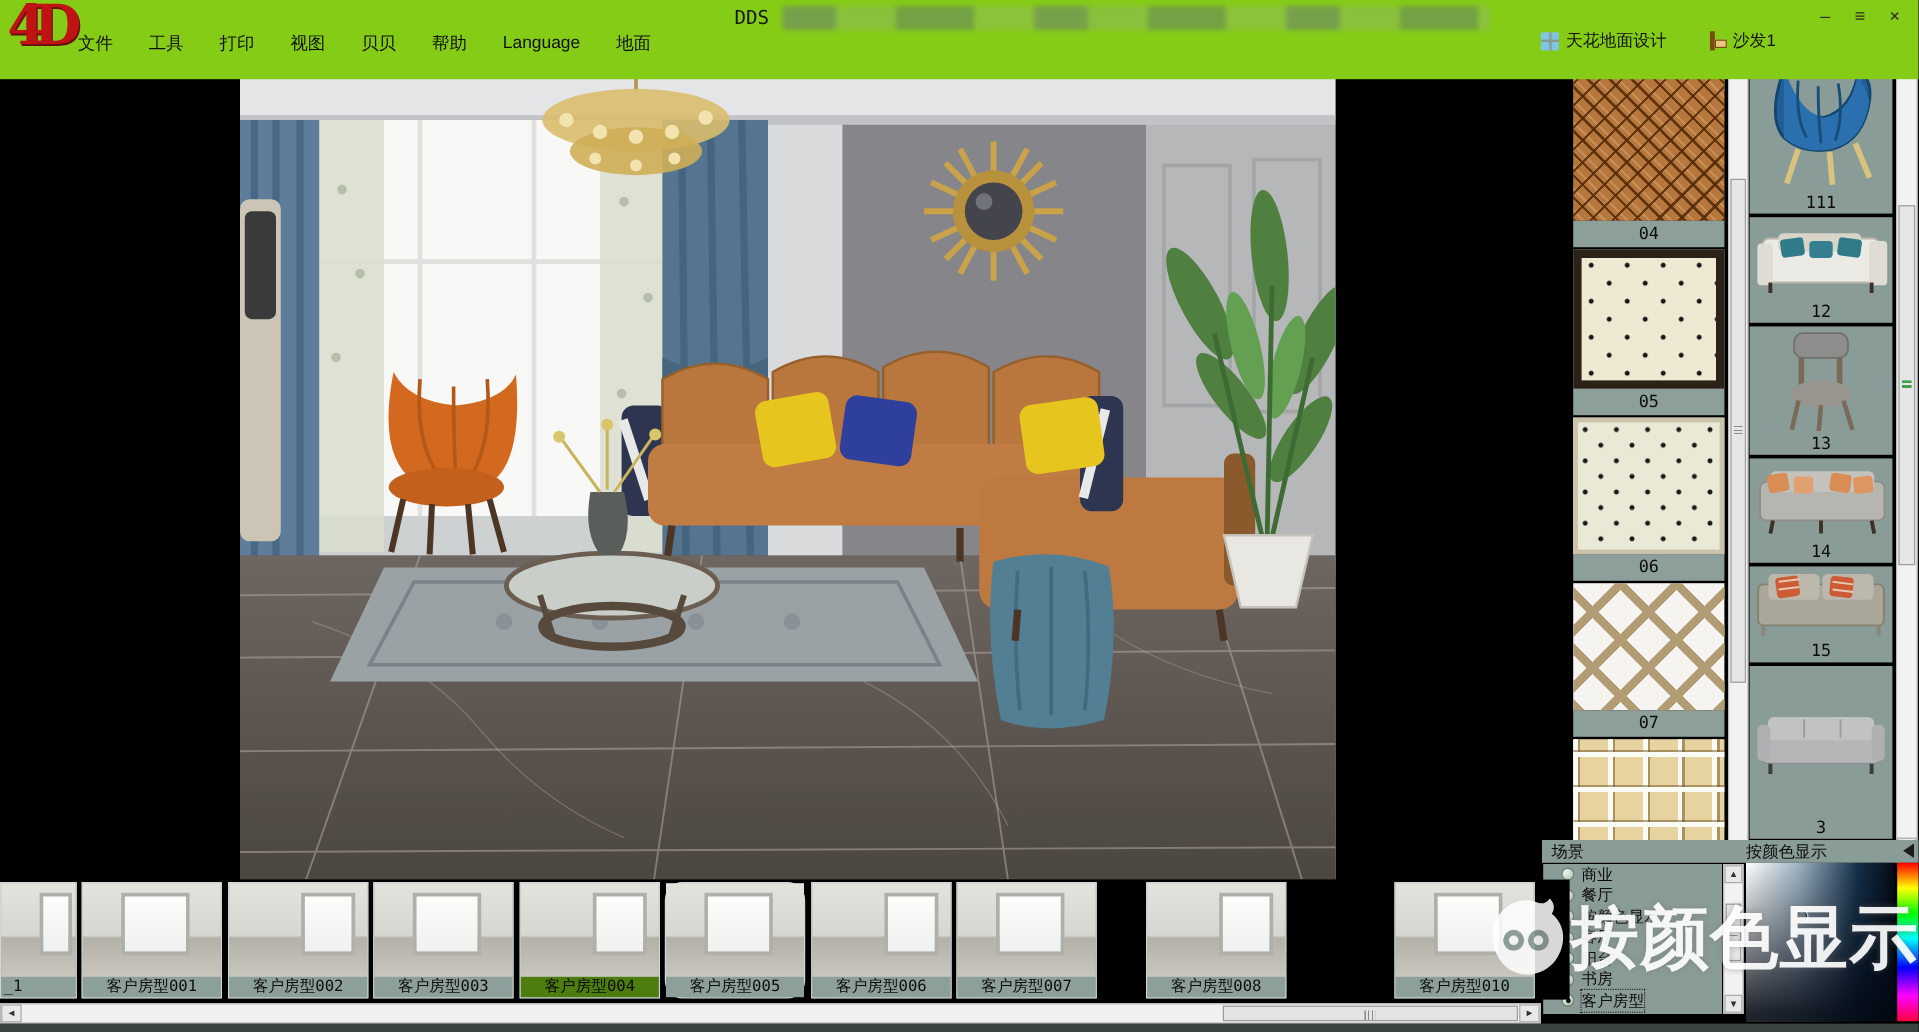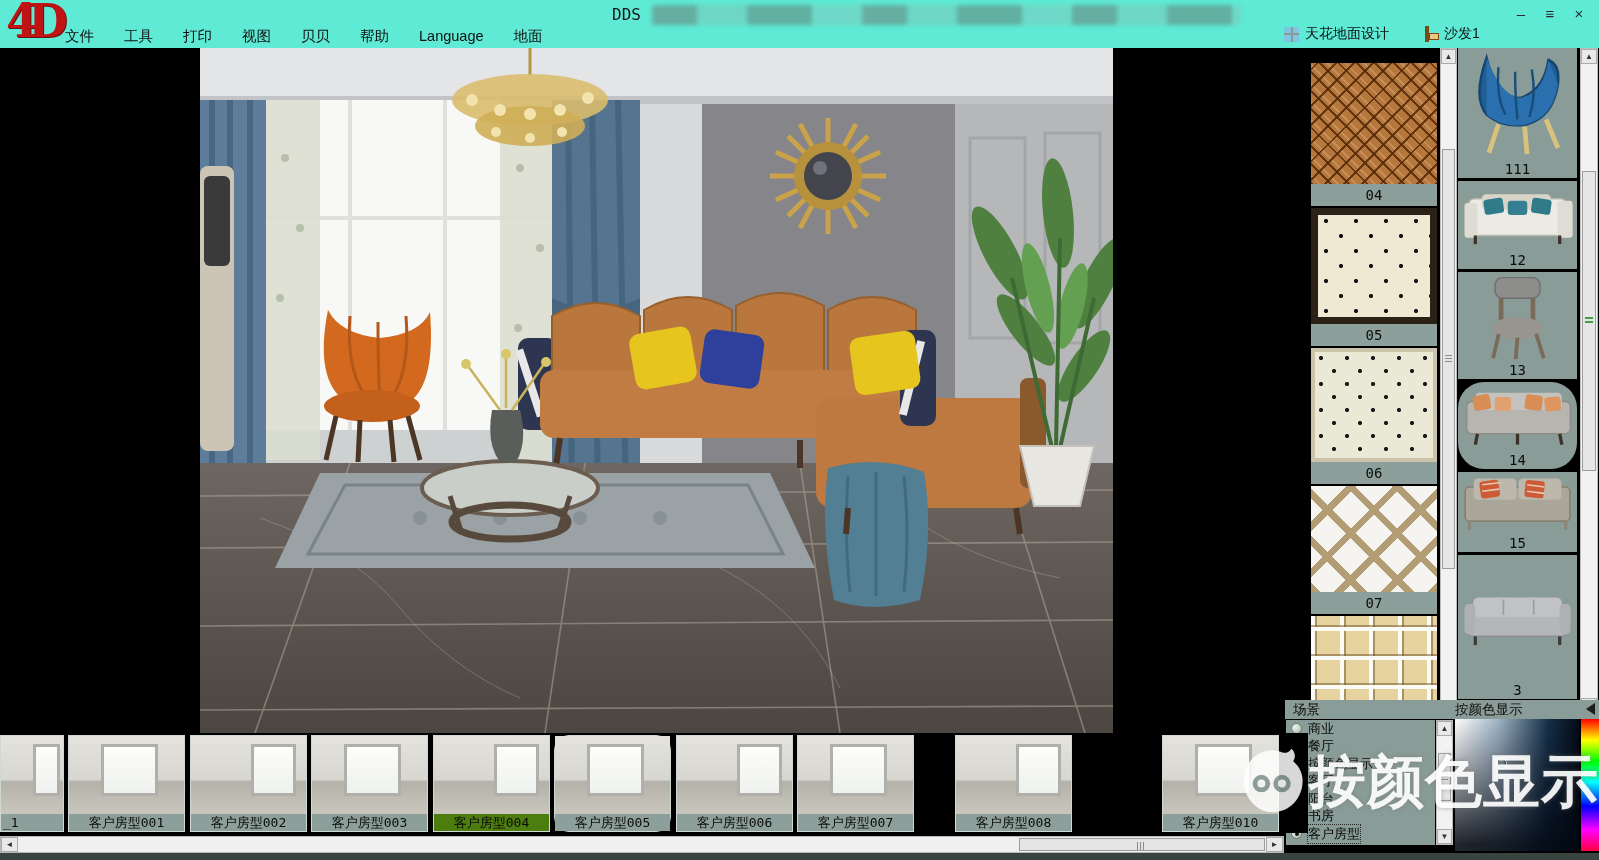--- a/index.html
+++ b/index.html
@@ -1,21 +1,21 @@
 <!DOCTYPE html>
 <html><head>
 <meta charset="utf-8">
 <style>
   * { margin:0; padding:0; box-sizing:border-box; }
   html,body { width:1599px; height:860px; overflow:hidden; background:#000; }
   body { font-family:"Liberation Sans", sans-serif; }
   #app { position:relative; width:1599px; height:860px; background:#000; overflow:hidden; }
 
   
-  #topbar { position:absolute; left:0; top:0; width:1599px; height:48px; background:#5eead4; z-index:5; }
+  #topbar { position:absolute; left:0; top:0; width:1599px; height:66px; background:#84cc16; z-index:5; }
   #logo { position:absolute; left:6px; top:-6px; font-family:"DejaVu Serif", serif; font-weight:bold;
           font-size:46px; color:#c01414; letter-spacing:-10px; text-shadow:1px 1px 0 #6e0d0d; }
   #win-title { position:absolute; left:612px; top:5px; font-family:"DejaVu Sans Mono", monospace;
                font-size:16px; color:#161616; }
   #redacted { position:absolute; left:652px; top:5px; width:590px; height:20px; border-radius:3px;
               background:repeating-linear-gradient(90deg, rgba(108,124,119,.55) 0 45px, rgba(150,163,158,.28) 45px 95px,
                 rgba(100,118,112,.5) 95px 160px, rgba(160,170,166,.25) 160px 210px);
               filter:blur(2px); }
   #menubar { position:absolute; left:50px; top:25px; height:22px; display:flex; align-items:center; }
   .menu-item { padding:0 15px; font-size:14.5px; color:#101010; cursor:default; white-space:nowrap; }
@@ -78,21 +78,21 @@
   .furn-label { height:18px; font-family:"DejaVu Sans Mono", monospace; font-size:14px; color:#0c0c0c; line-height:18px; }
 
   
   #br-header { position:absolute; left:1285px; top:700px; width:314px; height:19px; background:#8a9c98;
                font-size:13.5px; color:#0b0b0b; }
   #scene-title { position:absolute; left:8px; top:1px; }
   #color-title { position:absolute; left:170px; top:1px; }
   #tri-icon { position:absolute; right:4px; top:3px; width:0; height:0;
               border-top:6px solid transparent; border-bottom:6px solid transparent; border-right:9px solid #1c1c1c; }
   #scene-list { position:absolute; left:1286px; top:720px; width:149px; height:125px; background:#8a9c98; overflow:hidden; }
-  .scene-item { height:17.5px; display:flex; align-items:center; gap:6px; padding-left:5px; font-size:13px; color:#0b0b0b; }
+  .scene-item { height:17.5px; display:flex; align-items:center; gap:6px; padding-left:15px; font-size:13px; color:#0b0b0b; }
   .radio { width:11px; height:11px; border-radius:50%; background:radial-gradient(circle at 35% 30%, #eef5ea, #b9cdb9 70%, #93a795);
            border:1px solid #6f7f77; position:relative; flex:0 0 auto; }
   .scene-item.selected .radio::after { content:""; position:absolute; left:2.5px; top:2.5px; width:4px; height:4px;
            border-radius:50%; background:#101010; }
   .scene-item.selected .s-label { outline:1px dotted #2a2a2a; }
   #picker { position:absolute; left:1455px; top:719px; width:124px; height:132px;
             background-image:linear-gradient(to bottom, rgba(2,8,18,0) 0%, rgba(2,8,18,.88) 95%),
               linear-gradient(to right, #ffffff 0%, #9fb4c4 35%, #15304a 75%, #050a14 100%); }
   #picker-marker { position:absolute; left:42px; top:40px; width:9px; height:9px; border-radius:50%;
             border:1.5px solid #0c1c2c; box-shadow:0 0 0 1px rgba(255,255,255,.8); }
@@ -441,21 +441,21 @@
           <rect x="64" y="28" width="5" height="30" fill="#7a6a58"></rect>
         <ellipse cx="50" cy="60" rx="27" ry="12" fill="#98948e"></ellipse>
         <g stroke="#7a6a58" stroke-width="4">
             <line x1="30" y1="66" x2="24" y2="92"></line>
             <line x1="70" y1="66" x2="78" y2="92"></line>
             <line x1="50" y1="70" x2="48" y2="93"></line>
           </g>
       </svg>
       <div class="furn-label">13</div>
     </div>
-    <div class="furn-cell" style="top:334px; height:87px;border-radius:26px;">
+    <div class="furn-cell" style="top:334px; height:87px;">
       <svg viewBox="0 0 110 60">
         <rect x="8" y="16" width="96" height="30" rx="5" fill="#b7b5b0" stroke="#8f8d88" stroke-width="1.5"></rect>
         <rect x="16" y="8" width="80" height="16" rx="4" fill="#c4c2bd"></rect>
         <rect x="14" y="10" width="16" height="14" rx="3" fill="#d88d55" transform="rotate(-10 22 17)"></rect>
         <rect x="34" y="12" width="15" height="13" rx="3" fill="#e0a070"></rect>
         <rect x="62" y="10" width="16" height="14" rx="3" fill="#d88d55" transform="rotate(8 70 17)"></rect>
         <rect x="80" y="12" width="15" height="13" rx="3" fill="#de9660" transform="rotate(-6 87 18)"></rect>
         <g stroke="#3c3228" stroke-width="3">
             <line x1="18" y1="46" x2="16" y2="56"></line>
             <line x1="55" y1="46" x2="55" y2="56"></line>

